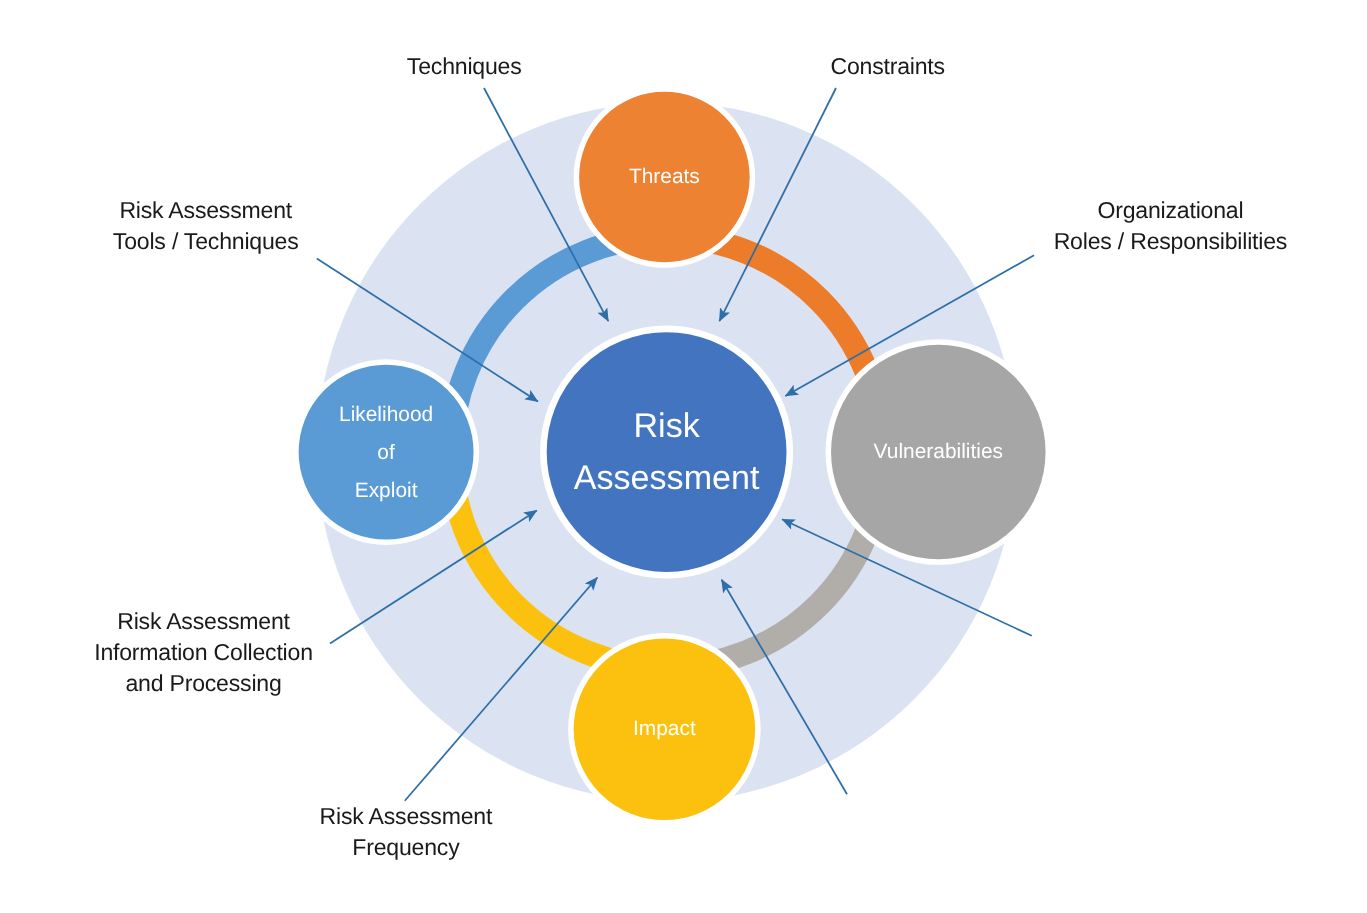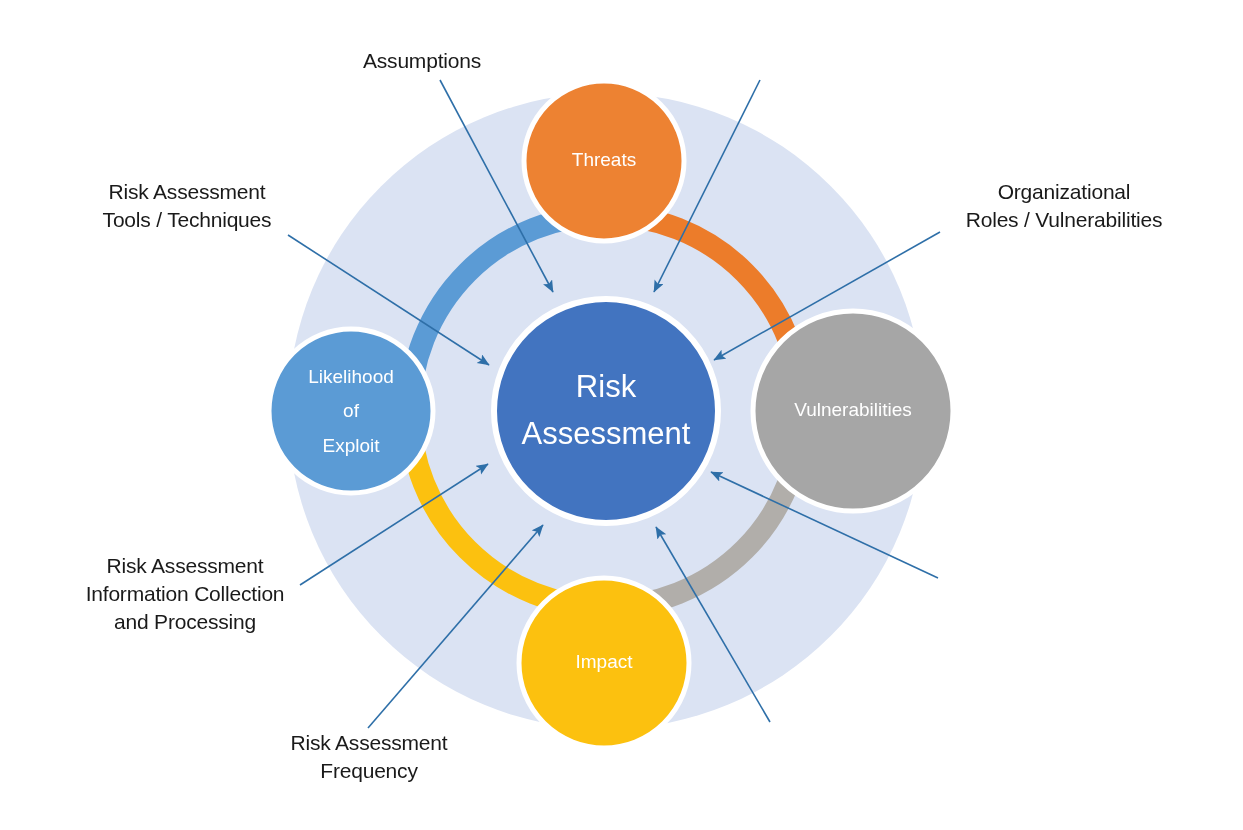--- a/index.html
+++ b/index.html
@@ -97,28 +97,29 @@
 
     <text class="node-label small" x="351" y="378">Likelihood</text>
     <text class="node-label small" x="351" y="412">of</text>
     <text class="node-label small" x="351" y="447">Exploit</text>
 
     <text class="node-label center-big" x="606" y="389">Risk</text>
     <text class="node-label center-big" x="606" y="436">Assessment</text>
 
   </svg>
 
-  <div class="callout align-center" style="left:332px; top:47px; width:180px;">Assumptions</div>
+  <div class="callout align-center" style="left:332px; top:47px; width:180px;">Techniques</div>
 
+  <div class="callout align-center" style="left:722px; top:47px; width:170px;">Constraints</div>
 
   <div class="callout align-center" style="left:62px; top:178px; width:250px;">Risk Assessment
 Tools / Techniques</div>
 
   <div class="callout align-center" style="left:920px; top:178px; width:288px;">Organizational
-Roles / Vulnerabilities</div>
+Roles / Responsibilities</div>
 
   <div class="callout align-center" style="left:44px; top:552px; width:282px;">Risk Assessment
 Information Collection
 and Processing</div>
 
 
   <div class="callout align-center" style="left:242px; top:729px; width:254px;">Risk Assessment
 Frequency</div>
 
 

